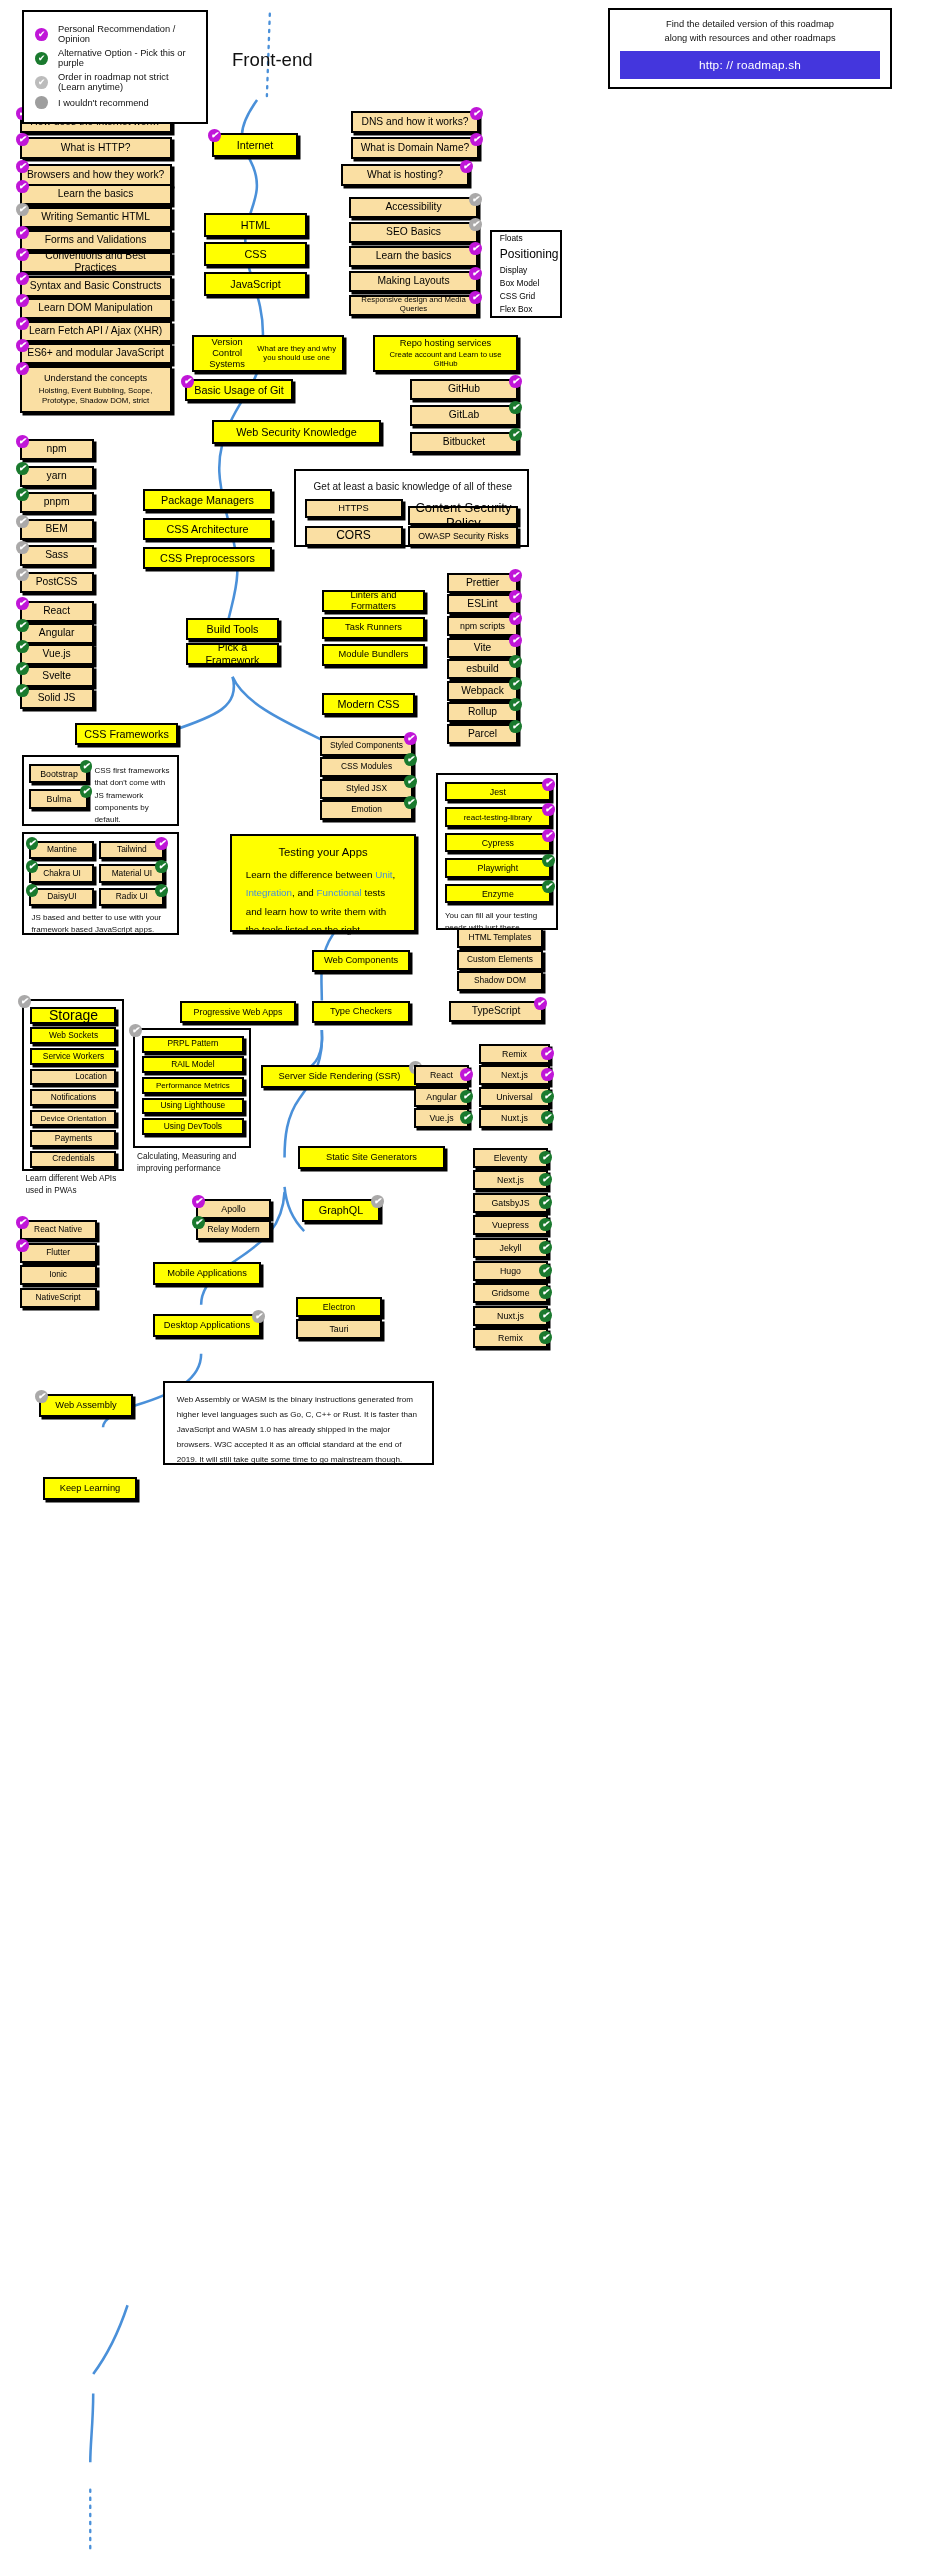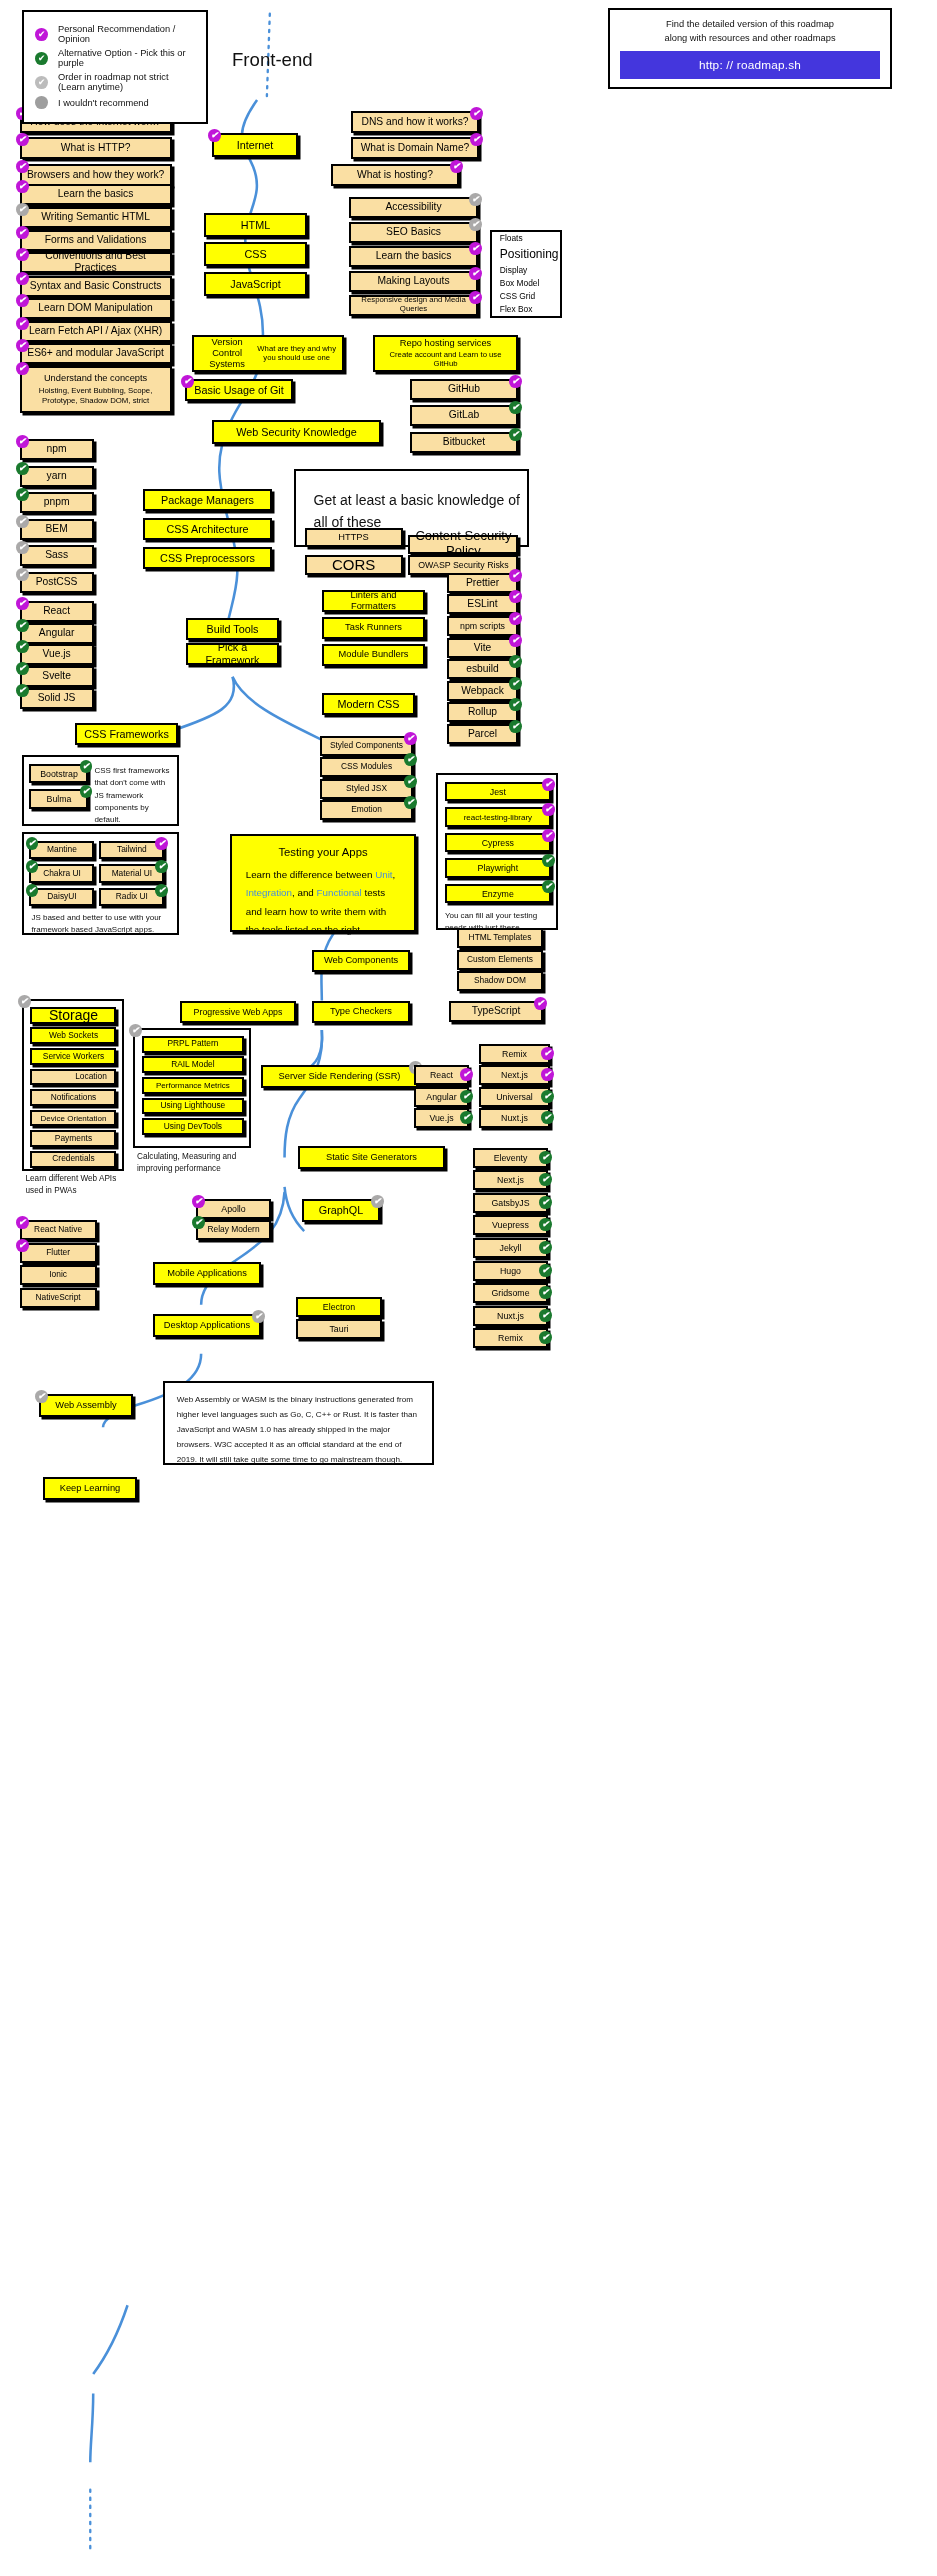--- a/index.html
+++ b/index.html
@@ -147,21 +147,21 @@
 </div>
 
 <div class="node secondary" style="left:351px; top:111px; width:128px; height:21.6px;">
   <span>DNS and how it works?</span>
   <i class="badge b-purple bpos-tr">✔</i>
 </div>
 <div class="node secondary" style="left:351px; top:137px; width:128px; height:21.6px;">
   <span>What is Domain Name?</span>
   <i class="badge b-purple bpos-tr">✔</i>
 </div>
-<div class="node secondary" style="left:331px; top:164px; width:128px; height:21.6px;">
+<div class="node secondary" style="left:341px; top:164px; width:128px; height:21.6px;">
   <span>What is hosting?</span>
   <i class="badge b-purple bpos-tr">✔</i>
 </div>
 
 <div class="node primary" style="left:204px; top:213px; width:103px; height:23.5px;">
   <span>HTML</span>
 </div>
 <div class="node primary" style="left:204px; top:242px; width:103px; height:23.5px;">
   <span>CSS</span>
 </div>
@@ -263,31 +263,31 @@
 <div class="node secondary" style="left:410px; top:432px; width:108px; height:20.6px;">
   <span>Bitbucket</span>
   <i class="badge b-green bpos-tr">✔</i>
 </div>
 
 <div class="node primary" style="left:212px; top:420px; width:169px; height:23.5px;">
   <span>Web Security Knowledge</span>
 </div>
 
 <div class="plainlist" style="left:294px; top:469px; width:235px; height:78px;">
-  <div class="note" style="left:9.8px; top:12px; position:relative; font-size:14px; padding:5.9px 0 3.9px 7.8px;">Get at least a basic knowledge of all of these</div>
+  <div class="note" style="left:9.8px; top:2px; position:relative; font-size:10px; padding:5.9px 0 3.9px 7.8px;">Get at least a basic knowledge of all of these</div>
   <div style="display:flex; gap:5.9px; justify-content:center; margin-top:2px;">
     <div class="node secondary" style="position:relative; left:0; top:0; width:98px; height:19.6px; font-size:9.3px;">
           <span>HTTPS</span>
         </div>
     <div class="node secondary" style="position:relative; left:0; top:7px; width:110px; height:19.6px; font-size:13px;">
           <span>Content Security Policy</span>
         </div>
   </div>
   <div style="display:flex; gap:5.9px; justify-content:center; margin-top:7.8px;">
-    <div class="node secondary" style="position:relative; left:0; top:0; width:98px; height:19.6px; font-size:15px;">
+    <div class="node secondary" style="position:relative; left:0; top:0; width:98px; height:19.6px; font-size:12px;">
           <span>CORS</span>
         </div>
     <div class="node secondary" style="position:relative; left:0; top:0; width:110px; height:19.6px; font-size:8.8px;">
           <span>OWASP Security Risks</span>
         </div>
   </div>
 </div>
 
 <div class="node primary" style="left:143px; top:489px; width:129px; height:21.6px;">
   <span>Package Managers</span>

